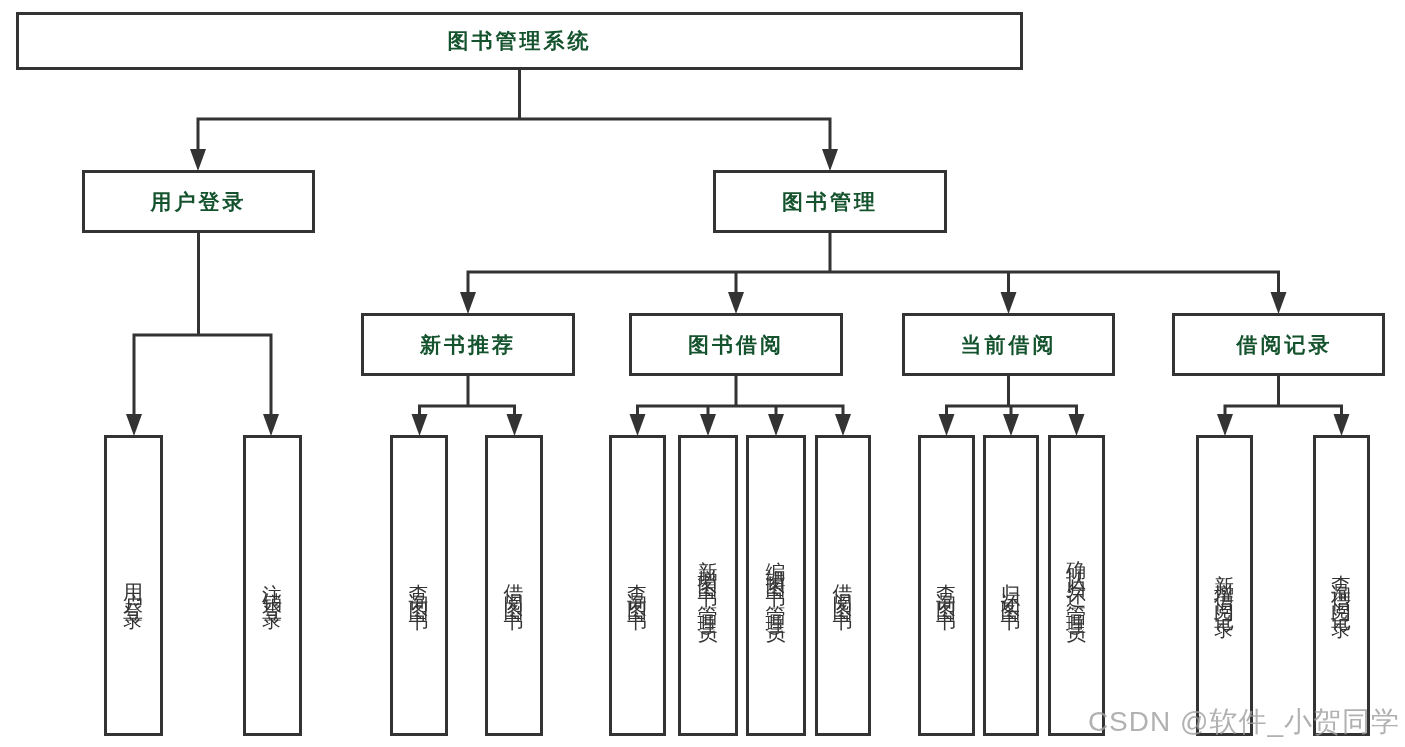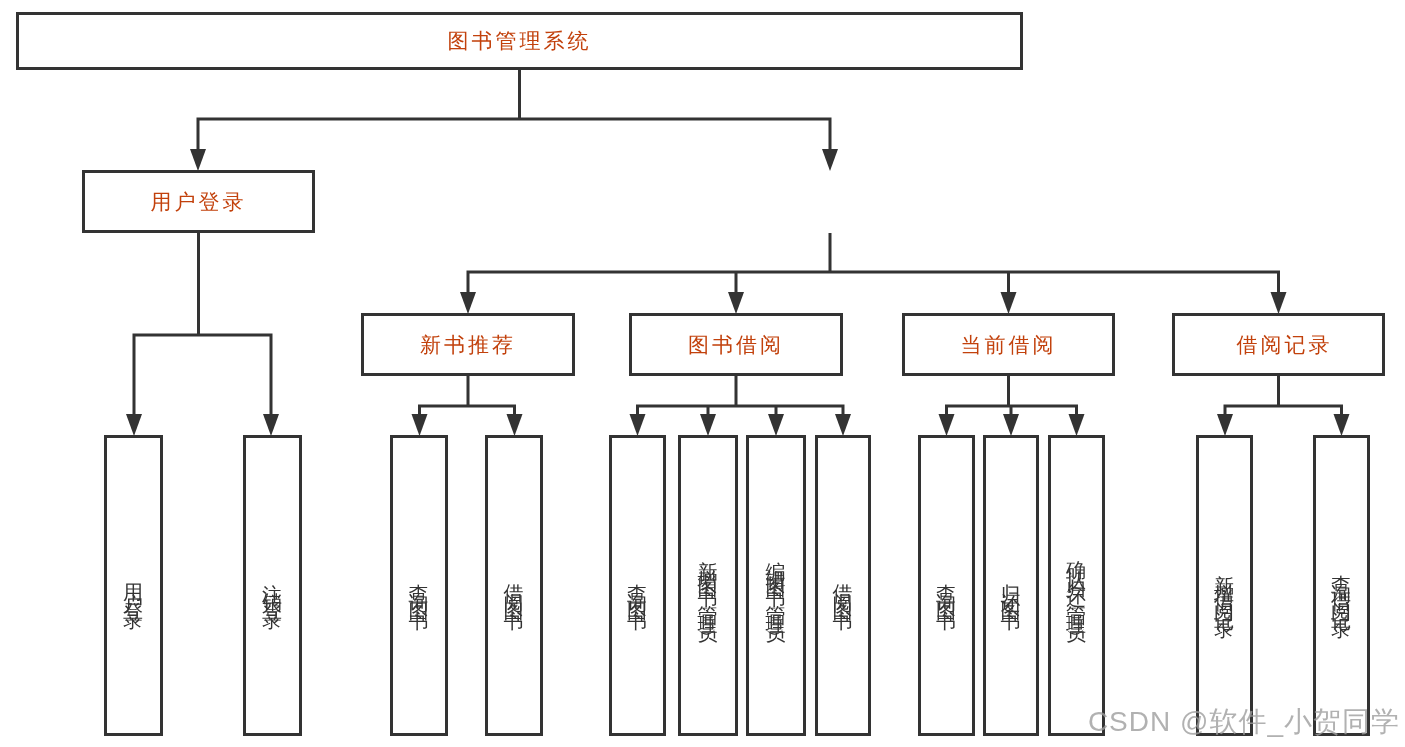--- a/index.html
+++ b/index.html
@@ -5,21 +5,21 @@
   html,body{margin:0;padding:0;background:#ffffff;}
   .canvas{
     position:relative;width:1405px;height:747px;background:#ffffff;
     font-family:"Liberation Sans","DejaVu Sans",sans-serif;overflow:hidden;color:#333333;
   }
   .node{
     position:absolute;box-sizing:border-box;background:#ffffff;
     border:3px solid #333333;display:flex;align-items:center;justify-content:center;
   }
   .h-node span{
-    font-size:21px;letter-spacing:3px;color:#c2410c;white-space:nowrap;
+    font-size:21px;letter-spacing:3px;color:#14532d;white-space:nowrap;font-weight:bold;
   }
   .v-node span{
     writing-mode:vertical-rl;text-orientation:mixed;
     font-size:20px;letter-spacing:9px;color:#333333;line-height:1;
   }
   svg.connectors{position:absolute;left:0;top:0;width:1405px;height:747px;}
   svg.connectors path{stroke:#333333;stroke-width:3;fill:none;}
   svg.connectors polygon, svg.connectors use{fill:#333333;}
   .watermark{
     position:absolute;right:5px;bottom:6px;font-size:28px;letter-spacing:1px;
@@ -84,20 +84,23 @@
     </g>
   </svg>
 
   <div class="node h-node" style="left:16px;top:12px;width:1007px;height:58px;">
     <span>图书管理系统</span>
   </div>
 
   <div class="node h-node" style="left:82px;top:170px;width:233px;height:63px;">
     <span>用户登录</span>
   </div>
+  <div class="node h-node" style="left:713px;top:170px;width:234px;height:63px;">
+    <span>图书管理</span>
+  </div>
 
   <div class="node h-node" style="left:361px;top:313px;width:214px;height:63px;">
     <span>新书推荐</span>
   </div>
   <div class="node h-node" style="left:902px;top:313px;width:213px;height:63px;">
     <span>当前借阅</span>
   </div>
   <div class="node h-node" style="left:629px;top:313px;width:214px;height:63px;">
     <span>图书借阅</span>
   </div>

